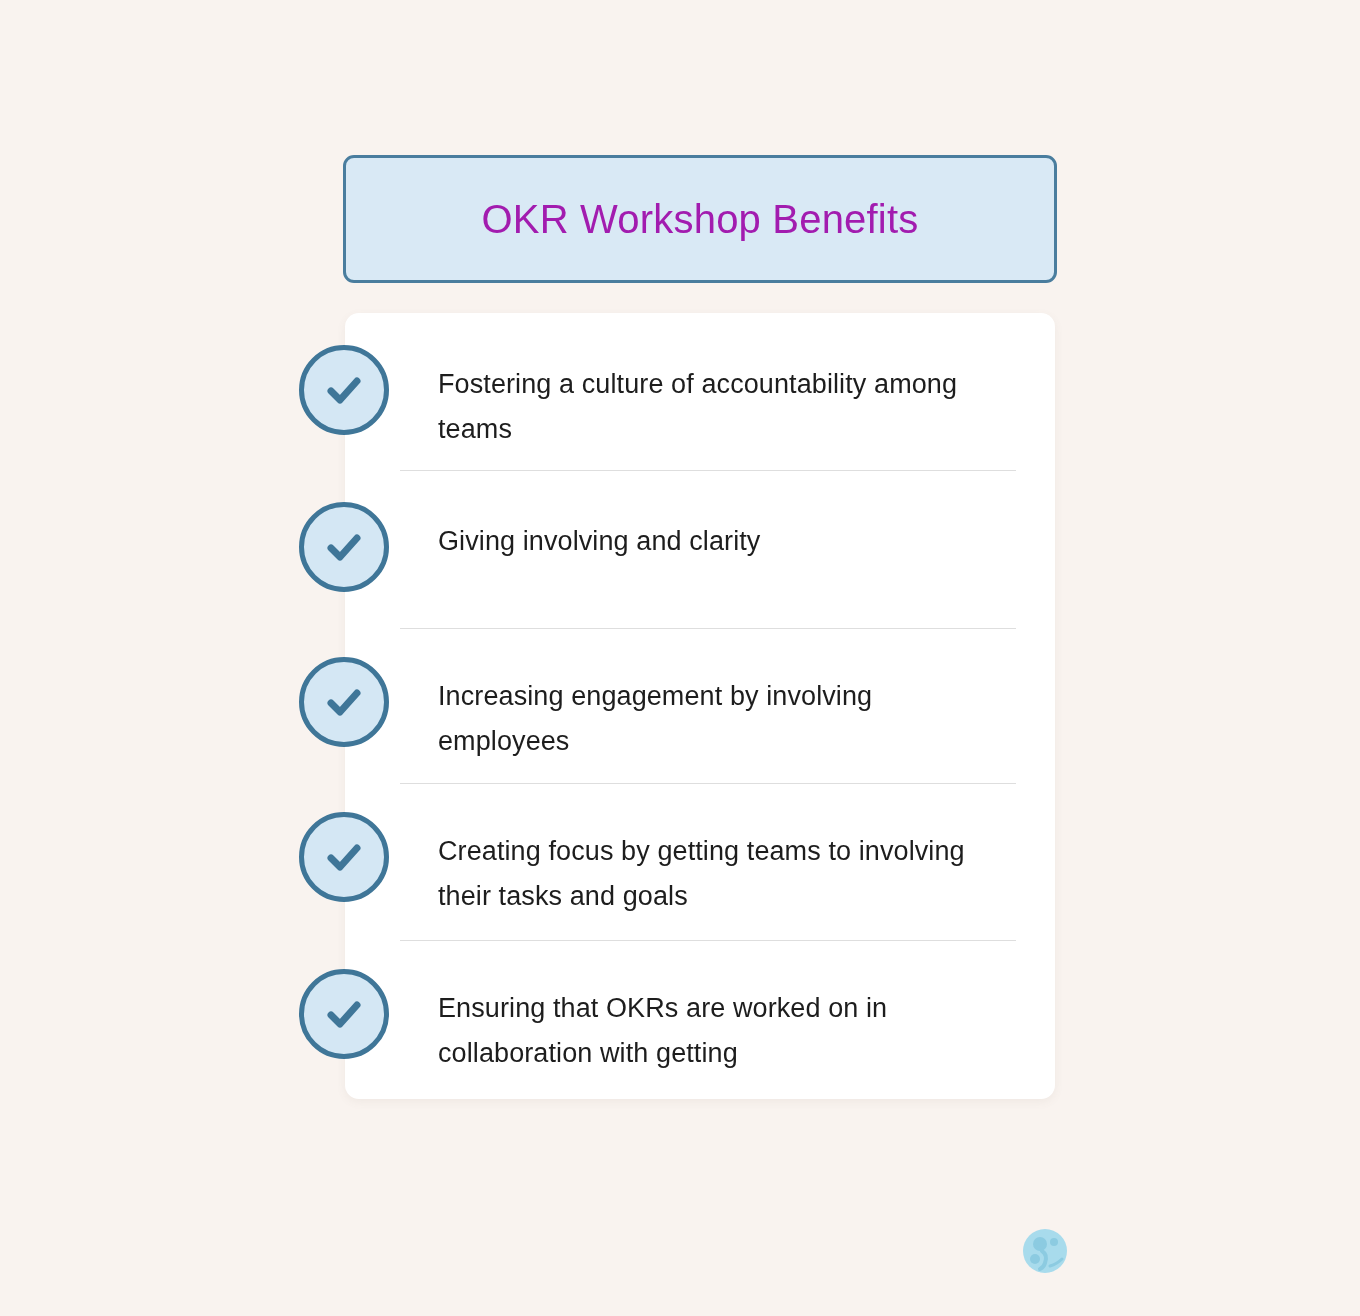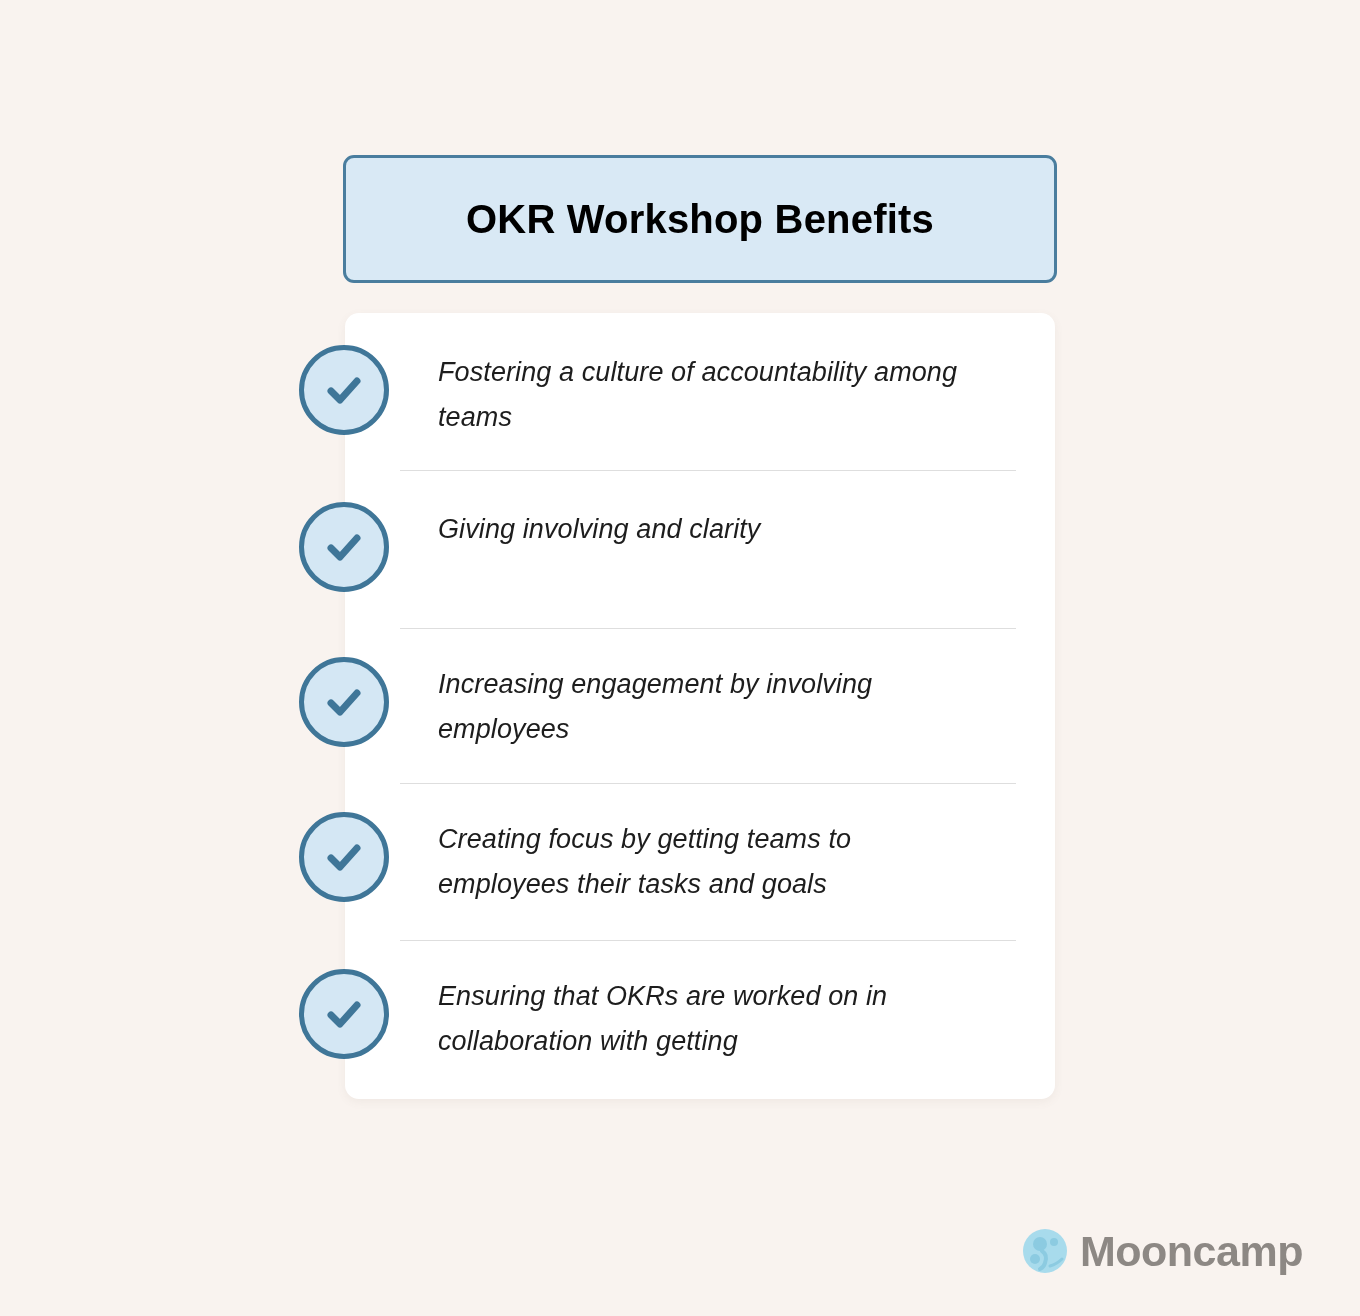--- a/index.html
+++ b/index.html
@@ -25,22 +25,22 @@
     box-sizing: border-box;
     background: #d9e9f5;
     border: 3px solid #4a7d9e;
     border-radius: 11px;
     display: flex;
     align-items: center;
     justify-content: center;
   }
   .title-text {
     font-size: 40px;
-    font-weight: bold;
-    color: #000000;
+    font-weight: normal;
+    color: #a21caf;
     letter-spacing: 0.2px;
     text-align: center;
     line-height: 1.1;
   }
 
   
   .list-card {
     position: absolute;
     left: 345px;
     top: 313px;
@@ -86,27 +86,26 @@
     align-items: center;
     justify-content: center;
   }
   .check-circle svg {
     display: block;
   }
 
   .benefit-text {
     position: absolute;
     left: 438px;
-    top: 5px;
+    top: 17px;
     width: 530px;
     font-size: 27px;
     line-height: 45px;
     color: #1d1d1d;
     letter-spacing: 0.1px;
-    font-style: italic;
   }
 
   
   .separator {
     position: absolute;
     left: 400px;
     width: 616px;
     height: 1px;
     background: #dedede;
   }
@@ -174,21 +173,21 @@
     </span>
     <span class="benefit-text">Increasing engagement by involving employees</span>
   </div>
 
   <div class="benefit-row r3">
     <span class="check-circle">
       <svg width="46" height="46" viewBox="0 0 46 46" aria-hidden="true">
         <path d="M10 24 L19 33 L36 14" fill="none" stroke="#3f7698" stroke-width="7" stroke-linecap="round" stroke-linejoin="round"></path>
       </svg>
     </span>
-    <span class="benefit-text">Creating focus by getting teams to employees their tasks and goals</span>
+    <span class="benefit-text">Creating focus by getting teams to involving their tasks and goals</span>
   </div>
 
   <div class="benefit-row r4">
     <span class="check-circle">
       <svg width="46" height="46" viewBox="0 0 46 46" aria-hidden="true">
         <path d="M10 24 L19 33 L36 14" fill="none" stroke="#3f7698" stroke-width="7" stroke-linecap="round" stroke-linejoin="round"></path>
       </svg>
     </span>
     <span class="benefit-text">Ensuring that OKRs are worked on in collaboration with getting</span>
   </div>
@@ -203,14 +202,13 @@
   <span>
     <svg class="logo-mark" viewBox="0 0 46 46" aria-hidden="true">
       <circle cx="23" cy="23" r="22" fill="#a8dbec"></circle>
       <circle cx="18" cy="16" r="7" fill="#8ccbe1"></circle>
       <circle cx="32" cy="14" r="4" fill="#8ccbe1"></circle>
       <circle cx="13" cy="31" r="5" fill="#8ccbe1"></circle>
       <path d="M20 23 q6 4 3 12 q-1 4 -5 6" fill="none" stroke="#8ccbe1" stroke-width="4" stroke-linecap="round"></path>
       <path d="M28 38 q7 -2 12 -7" fill="none" stroke="#8ccbe1" stroke-width="3" stroke-linecap="round"></path>
     </svg>
   </span>
-  <span class="logo-text">Mooncamp</span>
 </div>
 
 </body></html>

